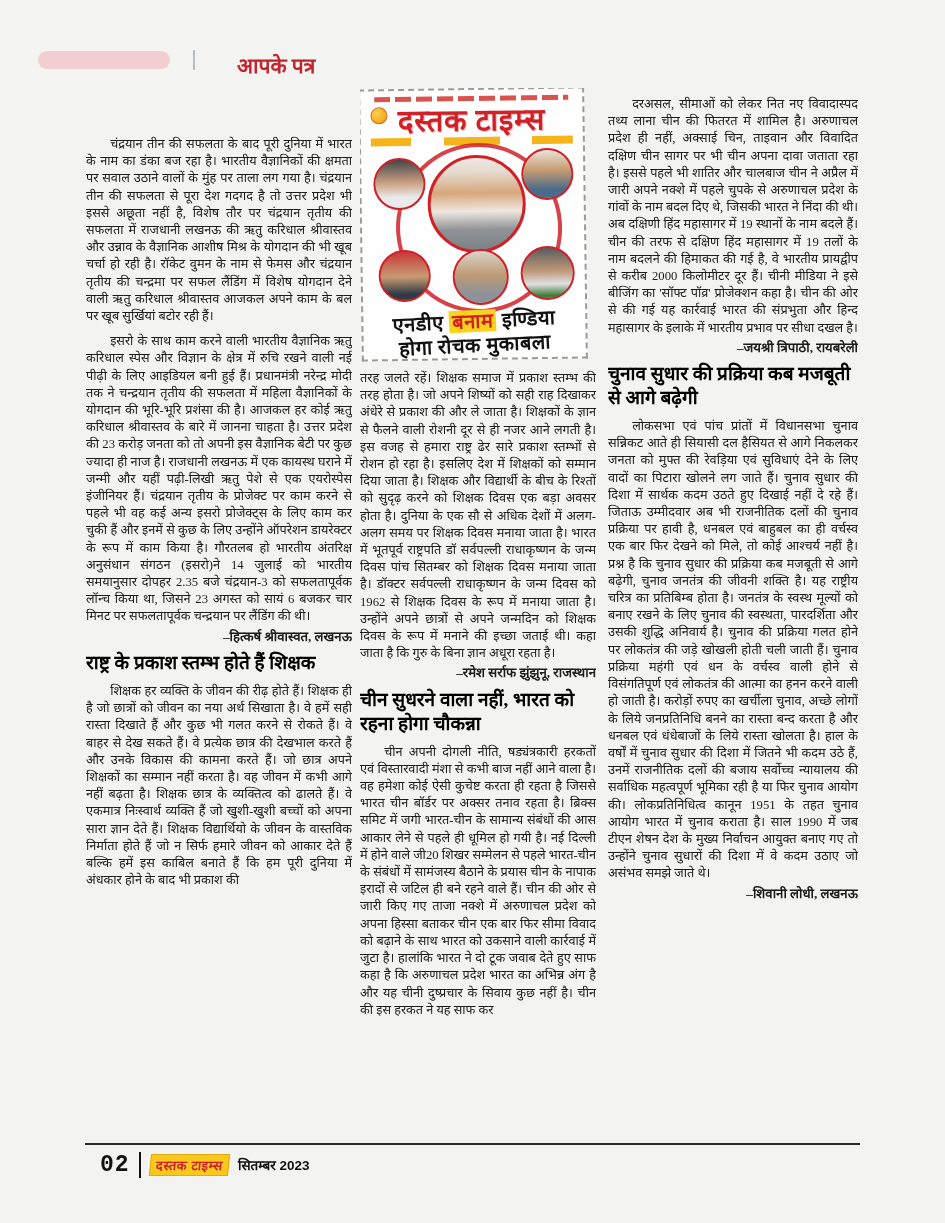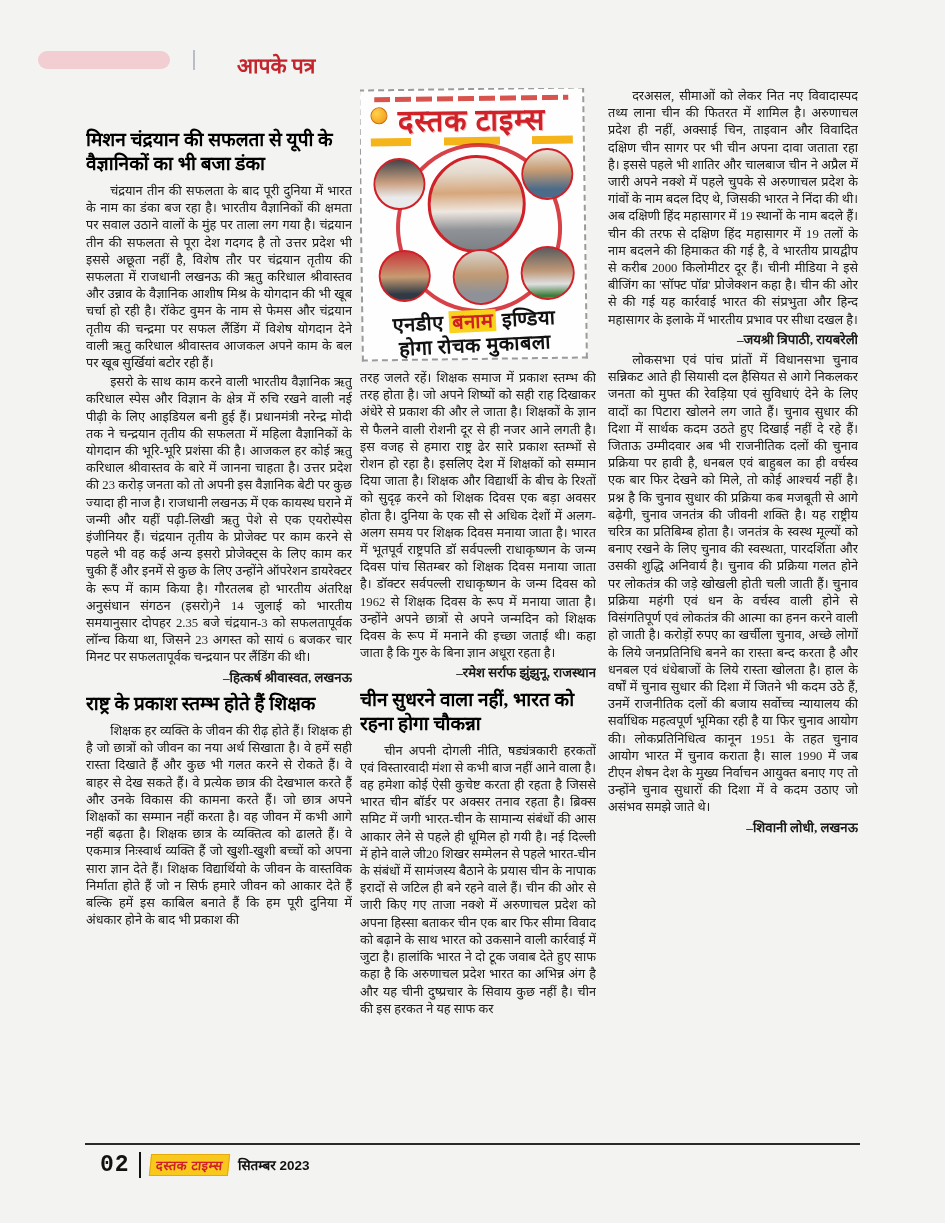--- a/index.html
+++ b/index.html
@@ -29,21 +29,21 @@
 
   
   .col{position:absolute;text-align:justify;}
   .col1{left:86px;top:128px;width:266px;max-height:1012px;overflow:hidden;}
   .col2{left:360px;top:88px;width:236px;max-height:1054px;overflow:hidden;}
   .col3{left:608px;top:88px;width:250px;max-height:1054px;overflow:hidden;}
 
   .col p{
     margin:0 0 2px 0;font-size:12.7px;line-height:17.2px;
   }
-  .col p.indent{text-indent:1.9em;}
+  .col p.indent{text-indent:1.9em;margin-top:8px;}
   .col h2{
     margin:6px 0 7px 0;font-size:19px;line-height:24px;font-weight:700;color:#000;
     text-align:left;
   }
   .col1 h2:first-child{margin-top:0;}
   .byline{
     text-align:right;font-weight:700;font-size:13.2px !important;
     margin:2px 0 4px 0 !important;
   }
 
@@ -138,21 +138,20 @@
 
 <div class="page">
 
   <div class="hdr">
     <div class="masked-logo"></div>
     <div class="hdr-divider"></div>
     <h1 class="section-title">आपके पत्र</h1>
   </div>
 
   <section class="col col1">
-    <h2>मिशन चंद्रयान की सफलता से यूपी के वैज्ञानिकों का भी बजा डंका</h2>
     <p class="indent">चंद्रयान तीन की सफलता के बाद पूरी दुनिया में भारत के नाम का डंका बज रहा है। भारतीय वैज्ञानिकों की क्षमता पर सवाल उठाने वालों के मुंह पर ताला लग गया है। चंद्रयान तीन की सफलता से पूरा देश गदगद है तो उत्तर प्रदेश भी इससे अछूता नहीं है, विशेष तौर पर चंद्रयान तृतीय की सफलता में राजधानी लखनऊ की ऋतु करिधाल श्रीवास्तव और उन्नाव के वैज्ञानिक आशीष मिश्र के योगदान की भी खूब चर्चा हो रही है। रॉकेट वुमन के नाम से फेमस और चंद्रयान तृतीय की चन्द्रमा पर सफल लैंडिंग में विशेष योगदान देने वाली ऋतु करिधाल श्रीवास्तव आजकल अपने काम के बल पर खूब सुर्खियां बटोर रही हैं।</p>
     <p class="indent">इसरो के साथ काम करने वाली भारतीय वैज्ञानिक ऋतु करिधाल स्पेस और विज्ञान के क्षेत्र में रुचि रखने वाली नई पीढ़ी के लिए आइडियल बनी हुई हैं। प्रधानमंत्री नरेन्द्र मोदी तक ने चन्द्रयान तृतीय की सफलता में महिला वैज्ञानिकों के योगदान की भूरि-भूरि प्रशंसा की है। आजकल हर कोई ऋतु करिधाल श्रीवास्तव के बारे में जानना चाहता है। उत्तर प्रदेश की 23 करोड़ जनता को तो अपनी इस वैज्ञानिक बेटी पर कुछ ज्यादा ही नाज है। राजधानी लखनऊ में एक कायस्थ घराने में जन्मी और यहीं पढ़ी-लिखी ऋतु पेशे से एक एयरोस्पेस इंजीनियर हैं। चंद्रयान तृतीय के प्रोजेक्ट पर काम करने से पहले भी वह कई अन्य इसरो प्रोजेक्ट्स के लिए काम कर चुकी हैं और इनमें से कुछ के लिए उन्होंने ऑपरेशन डायरेक्टर के रूप में काम किया है। गौरतलब हो भारतीय अंतरिक्ष अनुसंधान संगठन (इसरो)ने 14 जुलाई को भारतीय समयानुसार दोपहर 2.35 बजे चंद्रयान-3 को सफलतापूर्वक लॉन्च किया था, जिसने 23 अगस्त को सायं 6 बजकर चार मिनट पर सफलतापूर्वक चन्द्रयान पर लैंडिंग की थी।</p>
     <p class="byline">–हित्कर्ष श्रीवास्वत, लखनऊ</p>
     <h2>राष्ट्र के प्रकाश स्तम्भ होते हैं शिक्षक</h2>
     <p class="indent">शिक्षक हर व्यक्ति के जीवन की रीढ़ होते हैं। शिक्षक ही है जो छात्रों को जीवन का नया अर्थ सिखाता है। वे हमें सही रास्ता दिखाते हैं और कुछ भी गलत करने से रोकते हैं। वे बाहर से देख सकते हैं। वे प्रत्येक छात्र की देखभाल करते हैं और उनके विकास की कामना करते हैं। जो छात्र अपने शिक्षकों का सम्मान नहीं करता है। वह जीवन में कभी आगे नहीं बढ़ता है। शिक्षक छात्र के व्यक्तित्व को ढालते हैं। वे एकमात्र निःस्वार्थ व्यक्ति हैं जो खुशी-खुशी बच्चों को अपना सारा ज्ञान देते हैं। शिक्षक विद्यार्थियो के जीवन के वास्तविक निर्माता होते हैं जो न सिर्फ हमारे जीवन को आकार देते हैं बल्कि हमें इस काबिल बनाते हैं कि हम पूरी दुनिया में अंधकार होने के बाद भी प्रकाश की</p>
   </section>
 
   <section class="col col2">
 
     <figure class="cover">
@@ -181,20 +180,21 @@
 
     <p>तरह जलते रहें। शिक्षक समाज में प्रकाश स्तम्भ की तरह होता है। जो अपने शिष्यों को सही राह दिखाकर अंधेरे से प्रकाश की और ले जाता है। शिक्षकों के ज्ञान से फैलने वाली रोशनी दूर से ही नजर आने लगती है। इस वजह से हमारा राष्ट्र ढेर सारे प्रकाश स्तम्भों से रोशन हो रहा है। इसलिए देश में शिक्षकों को सम्मान दिया जाता है। शिक्षक और विद्यार्थी के बीच के रिश्तों को सुदृढ़ करने को शिक्षक दिवस एक बड़ा अवसर होता है। दुनिया के एक सौ से अधिक देशों में अलग-अलग समय पर शिक्षक दिवस मनाया जाता है। भारत में भूतपूर्व राष्ट्रपति डॉ सर्वपल्ली राधाकृष्णन के जन्म दिवस पांच सितम्बर को शिक्षक दिवस मनाया जाता है। डॉक्टर सर्वपल्ली राधाकृष्णन के जन्म दिवस को 1962 से शिक्षक दिवस के रूप में मनाया जाता है। उन्होंने अपने छात्रों से अपने जन्मदिन को शिक्षक दिवस के रूप में मनाने की इच्छा जताई थी। कहा जाता है कि गुरु के बिना ज्ञान अधूरा रहता है।</p>
     <p class="byline">–रमेश सर्राफ झुंझुनू, राजस्थान</p>
     <h2>चीन सुधरने वाला नहीं, भारत को रहना होगा चौकन्ना</h2>
     <p class="indent">चीन अपनी दोगली नीति, षड्यंत्रकारी हरकतों एवं विस्तारवादी मंशा से कभी बाज नहीं आने वाला है। वह हमेशा कोई ऐसी कुचेष्ट करता ही रहता है जिससे भारत चीन बॉर्डर पर अक्सर तनाव रहता है। ब्रिक्स समिट में जगी भारत-चीन के सामान्य संबंधों की आस आकार लेने से पहले ही धूमिल हो गयी है। नई दिल्ली में होने वाले जी20 शिखर सम्मेलन से पहले भारत-चीन के संबंधों में सामंजस्य बैठाने के प्रयास चीन के नापाक इरादों से जटिल ही बने रहने वाले हैं। चीन की ओर से जारी किए गए ताजा नक्शे में अरुणाचल प्रदेश को अपना हिस्सा बताकर चीन एक बार फिर सीमा विवाद को बढ़ाने के साथ भारत को उकसाने वाली कार्रवाई में जुटा है। हालांकि भारत ने दो टूक जवाब देते हुए साफ कहा है कि अरुणाचल प्रदेश भारत का अभिन्न अंग है और यह चीनी दुष्प्रचार के सिवाय कुछ नहीं है। चीन की इस हरकत ने यह साफ कर</p>
   </section>
 
   <section class="col col3">
     <p class="indent">दरअसल, सीमाओं को लेकर नित नए विवादास्पद तथ्य लाना चीन की फितरत में शामिल है। अरुणाचल प्रदेश ही नहीं, अक्साई चिन, ताइवान और विवादित दक्षिण चीन सागर पर भी चीन अपना दावा जताता रहा है। इससे पहले भी शातिर और चालबाज चीन ने अप्रैल में जारी अपने नक्शे में पहले चुपके से अरुणाचल प्रदेश के गांवों के नाम बदल दिए थे, जिसकी भारत ने निंदा की थी। अब दक्षिणी हिंद महासागर में 19 स्थानों के नाम बदले हैं। चीन की तरफ से दक्षिण हिंद महासागर में 19 तलों के नाम बदलने की हिमाकत की गई है, वे भारतीय प्रायद्वीप से करीब 2000 किलोमीटर दूर हैं। चीनी मीडिया ने इसे बीजिंग का 'सॉफ्ट पॉव्र' प्रोजेक्शन कहा है। चीन की ओर से की गई यह कार्रवाई भारत की संप्रभुता और हिन्द महासागर के इलाके में भारतीय प्रभाव पर सीधा दखल है।</p>
     <p class="byline">–जयश्री त्रिपाठी, रायबरेली</p>
+    <h2>चुनाव सुधार की प्रक्रिया कब मजबूती से आगे बढ़ेगी</h2>
     <p class="indent">लोकसभा एवं पांच प्रांतों में विधानसभा चुनाव सन्निकट आते ही सियासी दल हैसियत से आगे निकलकर जनता को मुफ्त की रेवड़िया एवं सुविधाएं देने के लिए वादों का पिटारा खोलने लग जाते हैं। चुनाव सुधार की दिशा में सार्थक कदम उठते हुए दिखाई नहीं दे रहे हैं। जिताऊ उम्मीदवार अब भी राजनीतिक दलों की चुनाव प्रक्रिया पर हावी है, धनबल एवं बाहुबल का ही वर्चस्व एक बार फिर देखने को मिले, तो कोई आश्चर्य नहीं है। प्रश्न है कि चुनाव सुधार की प्रक्रिया कब मजबूती से आगे बढ़ेगी, चुनाव जनतंत्र की जीवनी शक्ति है। यह राष्ट्रीय चरित्र का प्रतिबिम्ब होता है। जनतंत्र के स्वस्थ मूल्यों को बनाए रखने के लिए चुनाव की स्वस्थता, पारदर्शिता और उसकी शुद्धि अनिवार्य है। चुनाव की प्रक्रिया गलत होने पर लोकतंत्र की जड़े खोखली होती चली जाती हैं। चुनाव प्रक्रिया महंगी एवं धन के वर्चस्व वाली होने से विसंगतिपूर्ण एवं लोकतंत्र की आत्मा का हनन करने वाली हो जाती है। करोड़ों रुपए का खर्चीला चुनाव, अच्छे लोगों के लिये जनप्रतिनिधि बनने का रास्ता बन्द करता है और धनबल एवं धंधेबाजों के लिये रास्ता खोलता है। हाल के वर्षों में चुनाव सुधार की दिशा में जितने भी कदम उठे हैं, उनमें राजनीतिक दलों की बजाय सर्वोच्च न्यायालय की सर्वाधिक महत्वपूर्ण भूमिका रही है या फिर चुनाव आयोग की। लोकप्रतिनिधित्व कानून 1951 के तहत चुनाव आयोग भारत में चुनाव कराता है। साल 1990 में जब टीएन शेषन देश के मुख्य निर्वाचन आयुक्त बनाए गए तो उन्होंने चुनाव सुधारों की दिशा में वे कदम उठाए जो असंभव समझे जाते थे।</p>
     <p class="byline">–शिवानी लोधी, लखनऊ</p>
   </section>
 
   <div class="footer-rule"></div>
   <div class="footer">
     <span class="pageno">02</span>
     <span class="foot-div"></span>
     <span class="foot-logo">दस्तक टाइम्स</span>
     <span class="foot-date">सितम्बर 2023</span>

